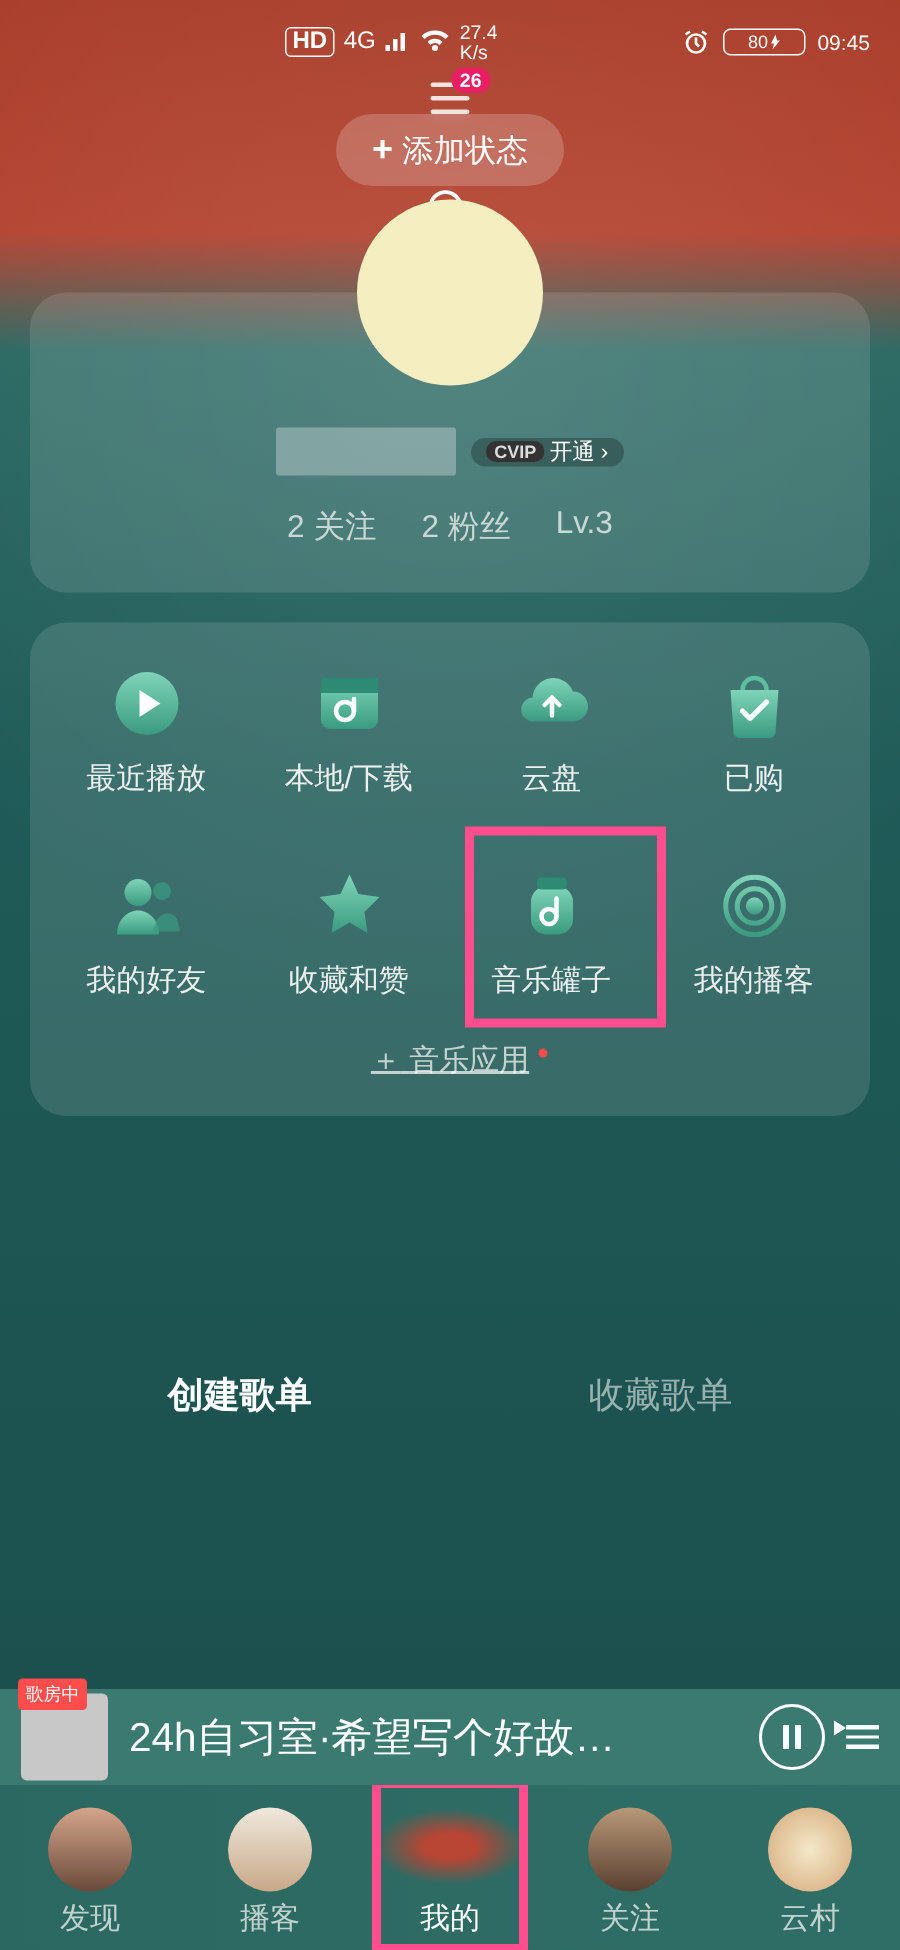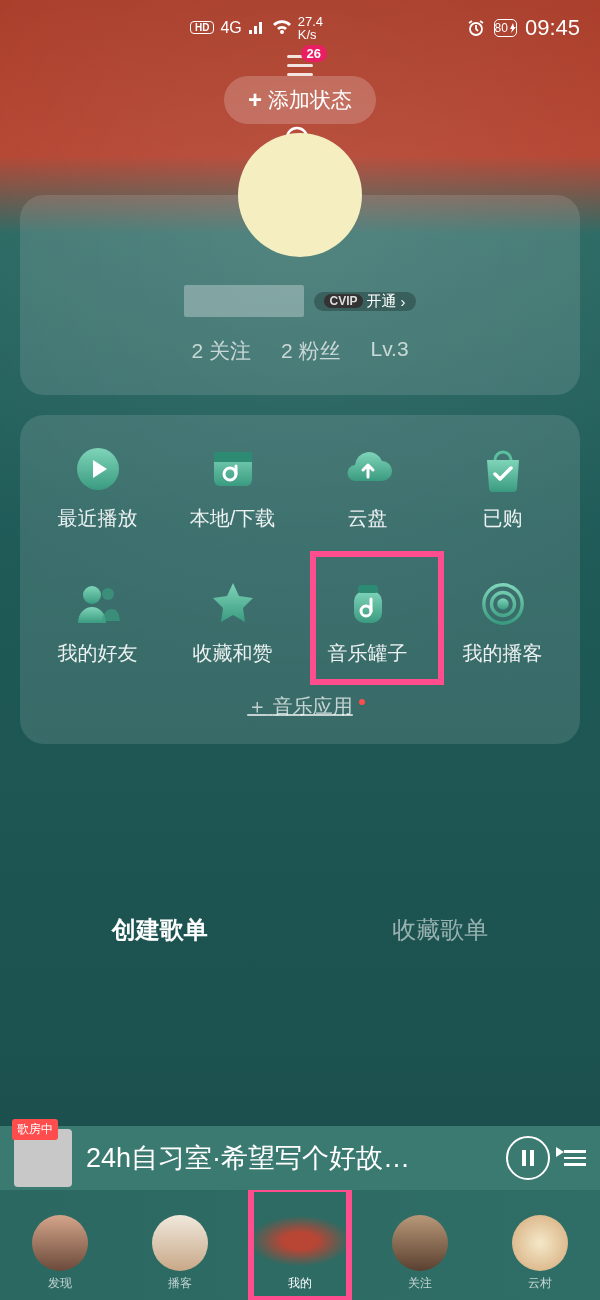--- a/index.html
+++ b/index.html
@@ -14,21 +14,21 @@
   content:""; position:absolute; inset:0;
   background: radial-gradient(circle at 50% 18%, rgba(255,255,255,0.08), transparent 40%);
 }
 
 .status-bar {
   position: relative; height: 55px; display: flex; align-items: center; justify-content: space-between;
   color: #fff; font-size: 16px; padding: 0 20px;
 }
 .status-left { display:flex; align-items:center; gap:6px; margin-left:170px; }
 .status-right { display:flex; align-items:center; gap:8px; }
-.pill { border:1.5px solid #fff; border-radius:4px; padding:0 4px; font-size:10px; font-weight:bold; }
+.pill { border:1.5px solid #fff; border-radius:4px; padding:0 4px; font-size:16px; font-weight:bold; }
 
 .top-bar {
   position: relative; height: 80px; display: flex; align-items: center; justify-content: space-between; padding: 0 20px; flex-direction: column;
 }
 .menu-btn { position:relative; }
 .menu-lines { display:flex; flex-direction:column; gap:6px; }
 .menu-lines span { width:26px; height:3px; background:#fff; opacity:0.85; border-radius:2px; }
 .badge { position:absolute; top:-10px; right:-14px; background:#e91e63; color:#fff; font-size:13px; border-radius:10px; padding:1px 6px; font-weight:bold; }
 
 .add-status {
@@ -103,21 +103,21 @@
 .queue-btn { display:flex; flex-direction:column; gap:4px; }
 .queue-btn span { width:22px; height:2.5px; background:#fff; }
 .queue-btn span:first-child { position:relative; }
 .queue-btn span:first-child::before { content:""; position:absolute; left:-8px; top:-3px; border-left:8px solid #fff; border-top:5px solid transparent; border-bottom:5px solid transparent; }
 
 .bottom-nav {
   position:absolute; bottom:0; left:0; right:0; height:110px;
   background: linear-gradient(90deg, #2b6861, #2f6e66);
   display:flex; overflow:hidden;
 }
-.nav-item { flex:1; display:flex; flex-direction:column; align-items:center; justify-content:flex-end; padding-bottom:8px; color:rgba(255,255,255,0.7); font-size:12px; position:relative; }
+.nav-item { flex:1; display:flex; flex-direction:column; align-items:center; justify-content:flex-end; padding-bottom:8px; color:rgba(255,255,255,0.7); font-size:20px; position:relative; }
 .nav-avatar { width:56px; height:56px; border-radius:50%; background:#8a7a6a; margin-bottom:4px; }
 .nav-item.active .nav-label { color:#fff; }
 .nav-koi { width:100%; height:60px; background:radial-gradient(ellipse at center, #b94534 20%, transparent 60%); margin-bottom:4px; }
 
 svg { display:block; }
 </style>
 </head>
 <body>
 
 <div class="bg"></div>
@@ -141,27 +141,27 @@
       <span>K/s</span>
     </span>
   </div>
   <div class="status-right">
     <span>
       <svg width="20" height="20" viewBox="0 0 20 20">
           <circle cx="10" cy="11" r="6" stroke="#fff" stroke-width="1.8" fill="none"></circle>
           <path d="M10 7v4l2 2M3 5l3-2M17 5l-3-2" stroke="#fff" stroke-width="1.8" fill="none"></path>
         </svg>
     </span>
-    <span style="border:1.5px solid #fff;border-radius:5px;padding:1px 0;font-size:12px;display:flex;align-items:center;gap:2px">
+    <span style="border:1.5px solid #fff;border-radius:5px;padding:1px 16px;font-size:12px;display:flex;align-items:center;gap:2px">
       <span>80</span>
       <svg width="6" height="10" viewBox="0 0 6 10">
           <path d="M3 0L0 6h2l-1 4 5-6H4z" fill="#fff"></path>
         </svg>
     </span>
-    <span style="font-size:22px">09:45</span>
+    <span style="font-size:14px">09:45</span>
   </div>
 </div>
 
 <div class="top-bar">
   <div class="menu-btn">
     <div class="menu-lines">
         <span></span>
         <span></span>
         <span></span>
       </div>

